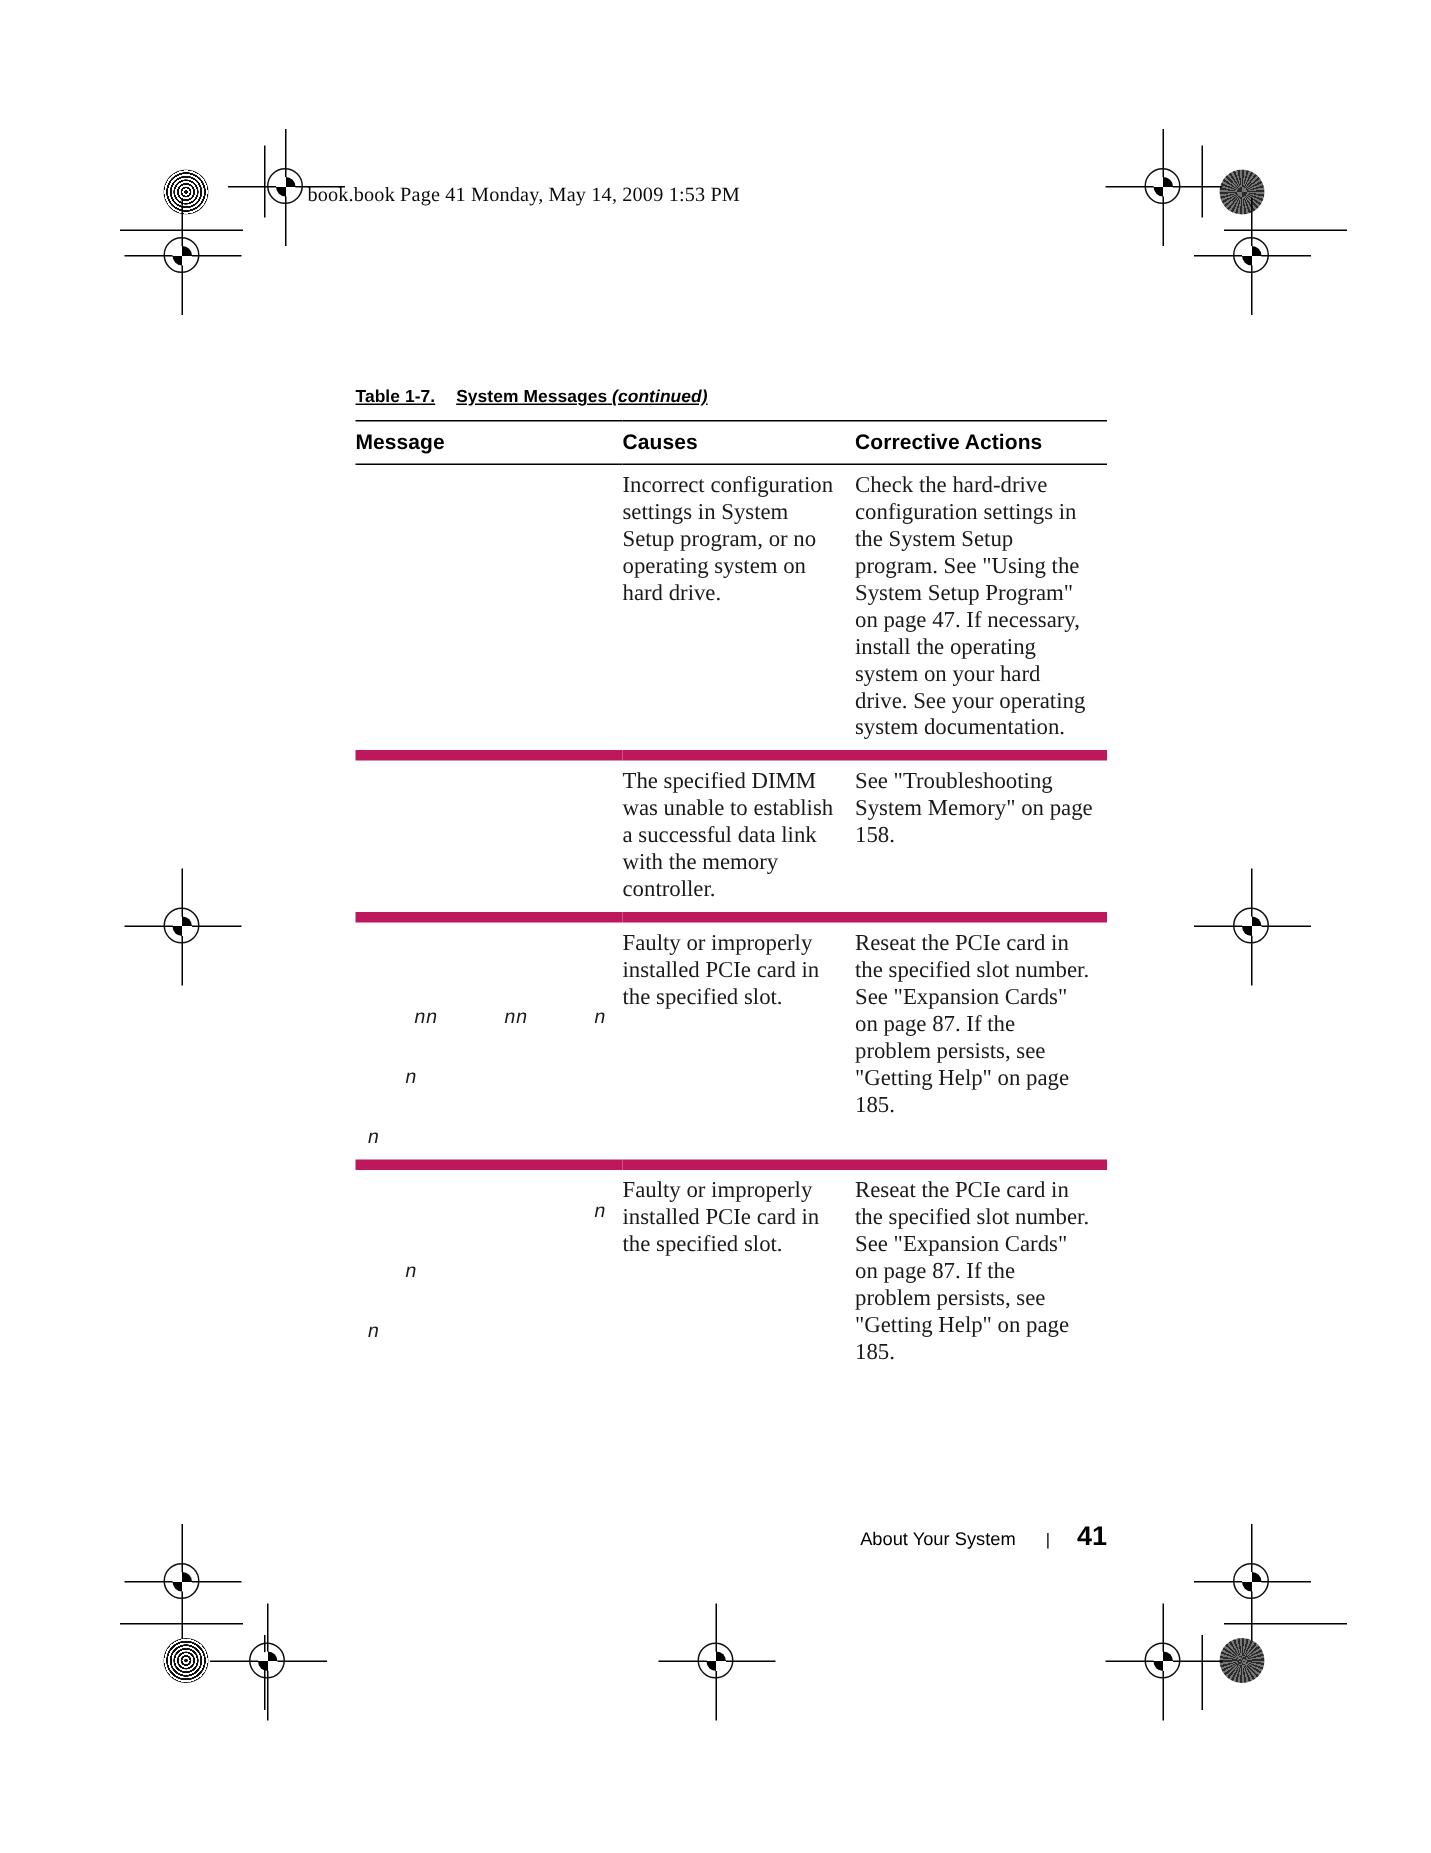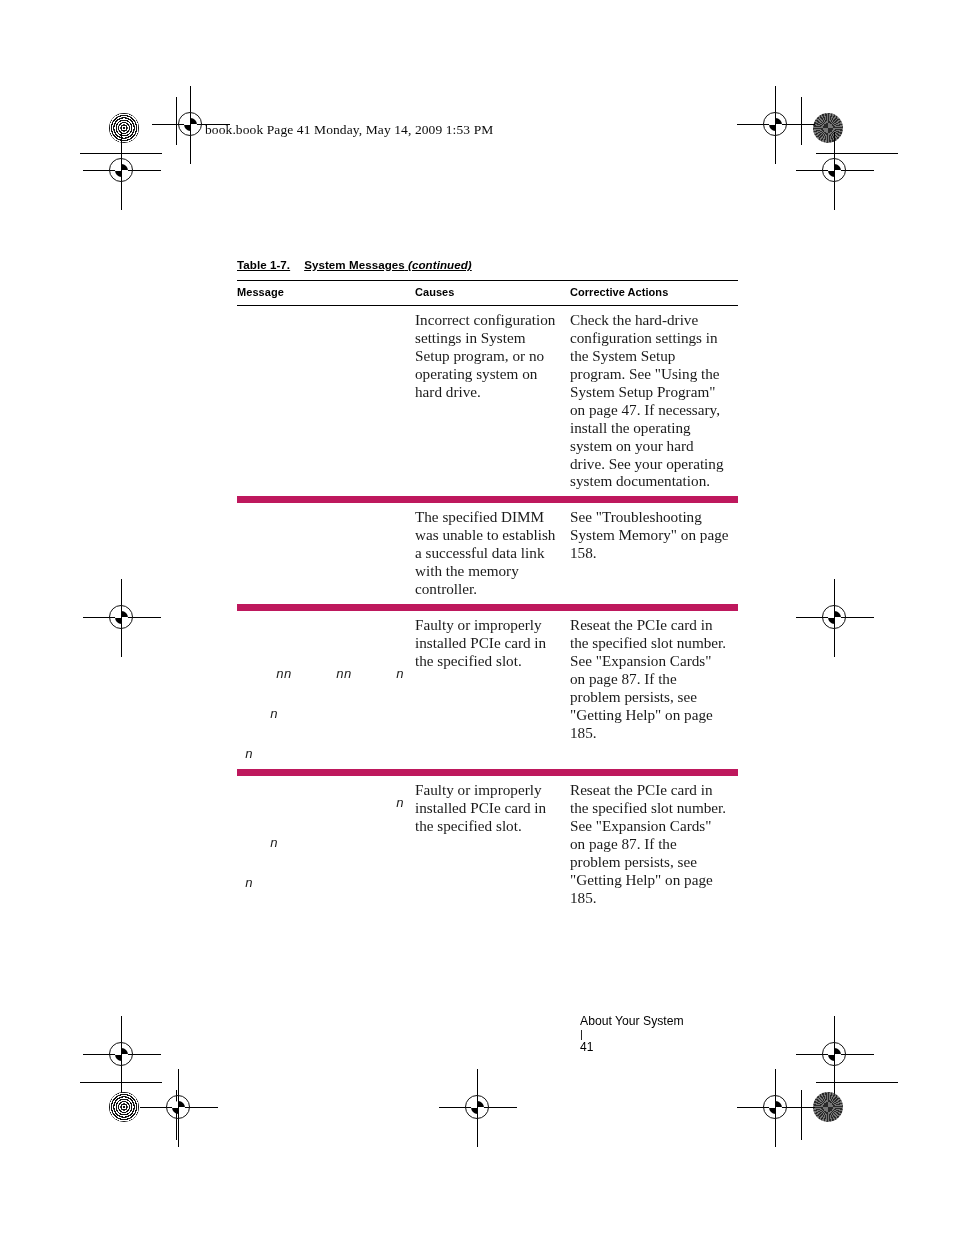--- a/index.html
+++ b/index.html
@@ -98,21 +98,21 @@
     border-collapse: collapse;
     width: 501px;
     table-layout: fixed;
   }
   table.msg col.c-msg { width: 178px; }
   table.msg col.c-cause { width: 155px; }
   table.msg col.c-action { width: 168px; }
 
   table.msg thead th {
     font-family: "Liberation Sans", sans-serif;
-    font-size: 11px;
+    font-size: 14px;
     font-weight: bold;
     text-align: left;
     padding: 5px 8px 7px 0;
     border-top: 1.6px solid #000;
     border-bottom: 1.2px solid #000;
     vertical-align: bottom;
     letter-spacing: 0.05px;
   }
   table.msg tbody td {
     font-family: "Liberation Serif", serif;
@@ -144,25 +144,24 @@
     left: 560px;
     top: 1014px;
     width: 178px;
     font-family: "Liberation Sans", sans-serif;
     font-size: 12.2px;
     color: #000;
     display: flex;
     align-items: baseline;
     justify-content: flex-end;
     gap: 0;
-    flex-direction: column;
   }
   .footer .f-label { font-weight: normal; }
   .footer .f-sep { margin: 0 18px 0 20px; font-size: 11px; }
-  .footer .f-page { font-weight: normal; font-size: 12px; }
+  .footer .f-page { font-weight: bold; font-size: 18px; }
 </style>
 </head>
 <body>
 
 <div class="halftone" style="left:109px; top:113px;"></div>
 <div class="mark-line" style="left:176px; top:97px; width:1.4px; height:48px;"></div>
 <div class="reg" style="left:178px; top:112px;">
   <div class="cross-h"></div>
     <div class="cross-v"></div>
   <div class="ring"></div>

